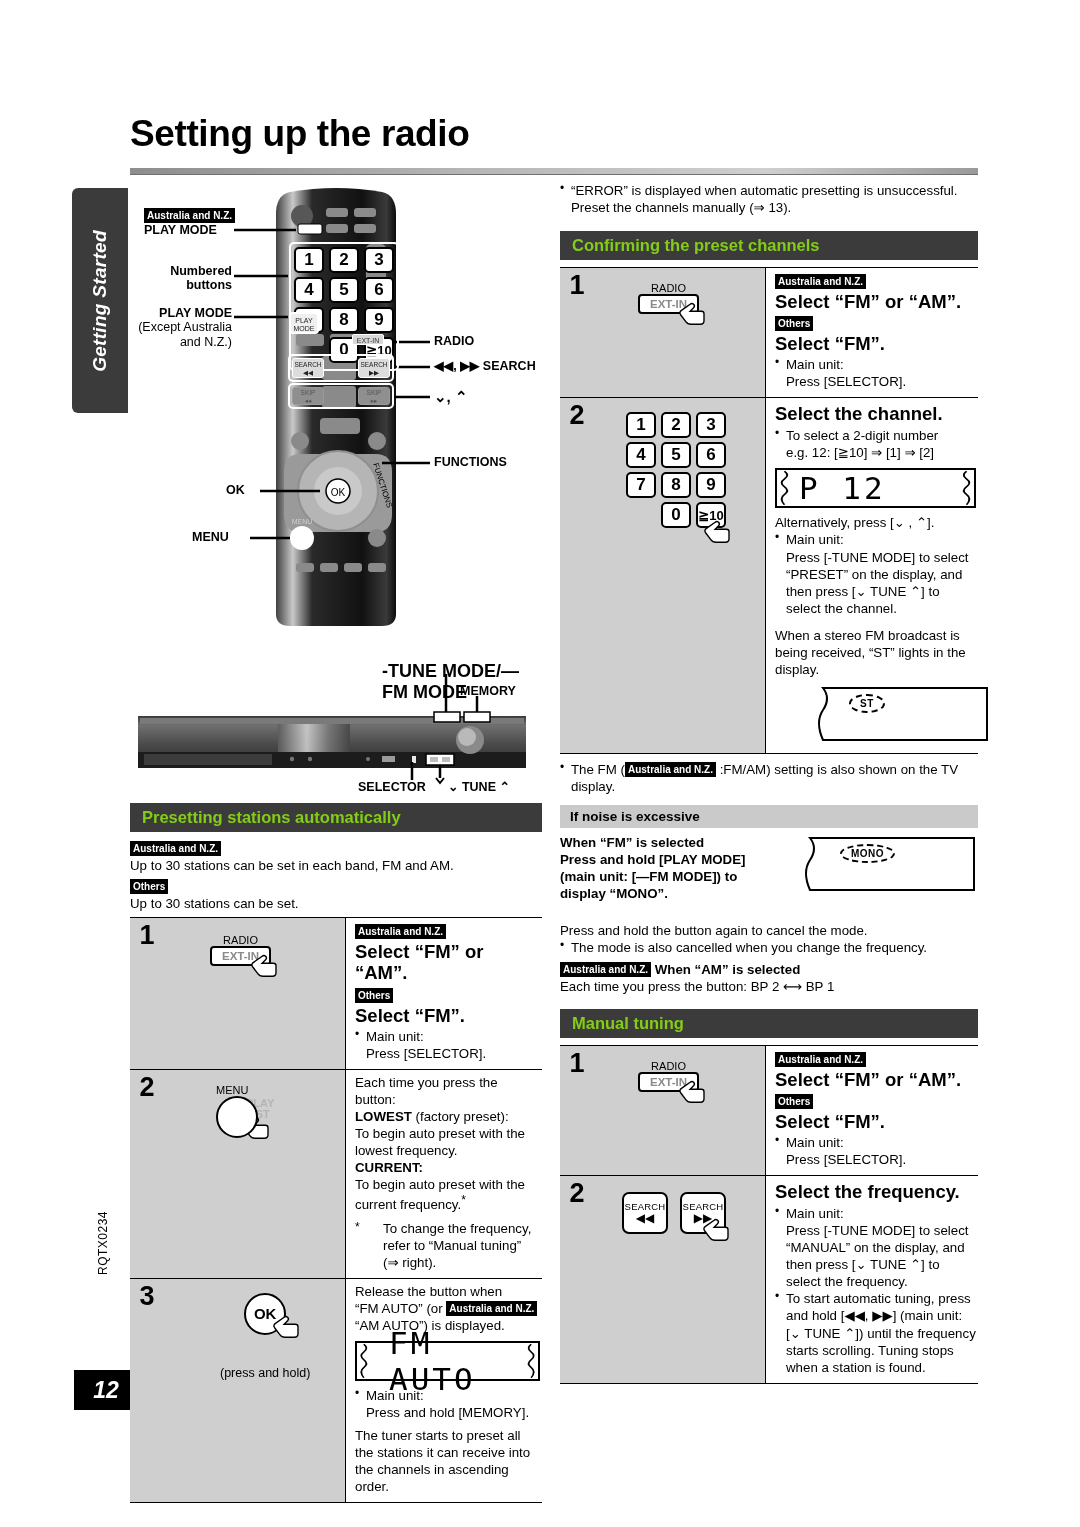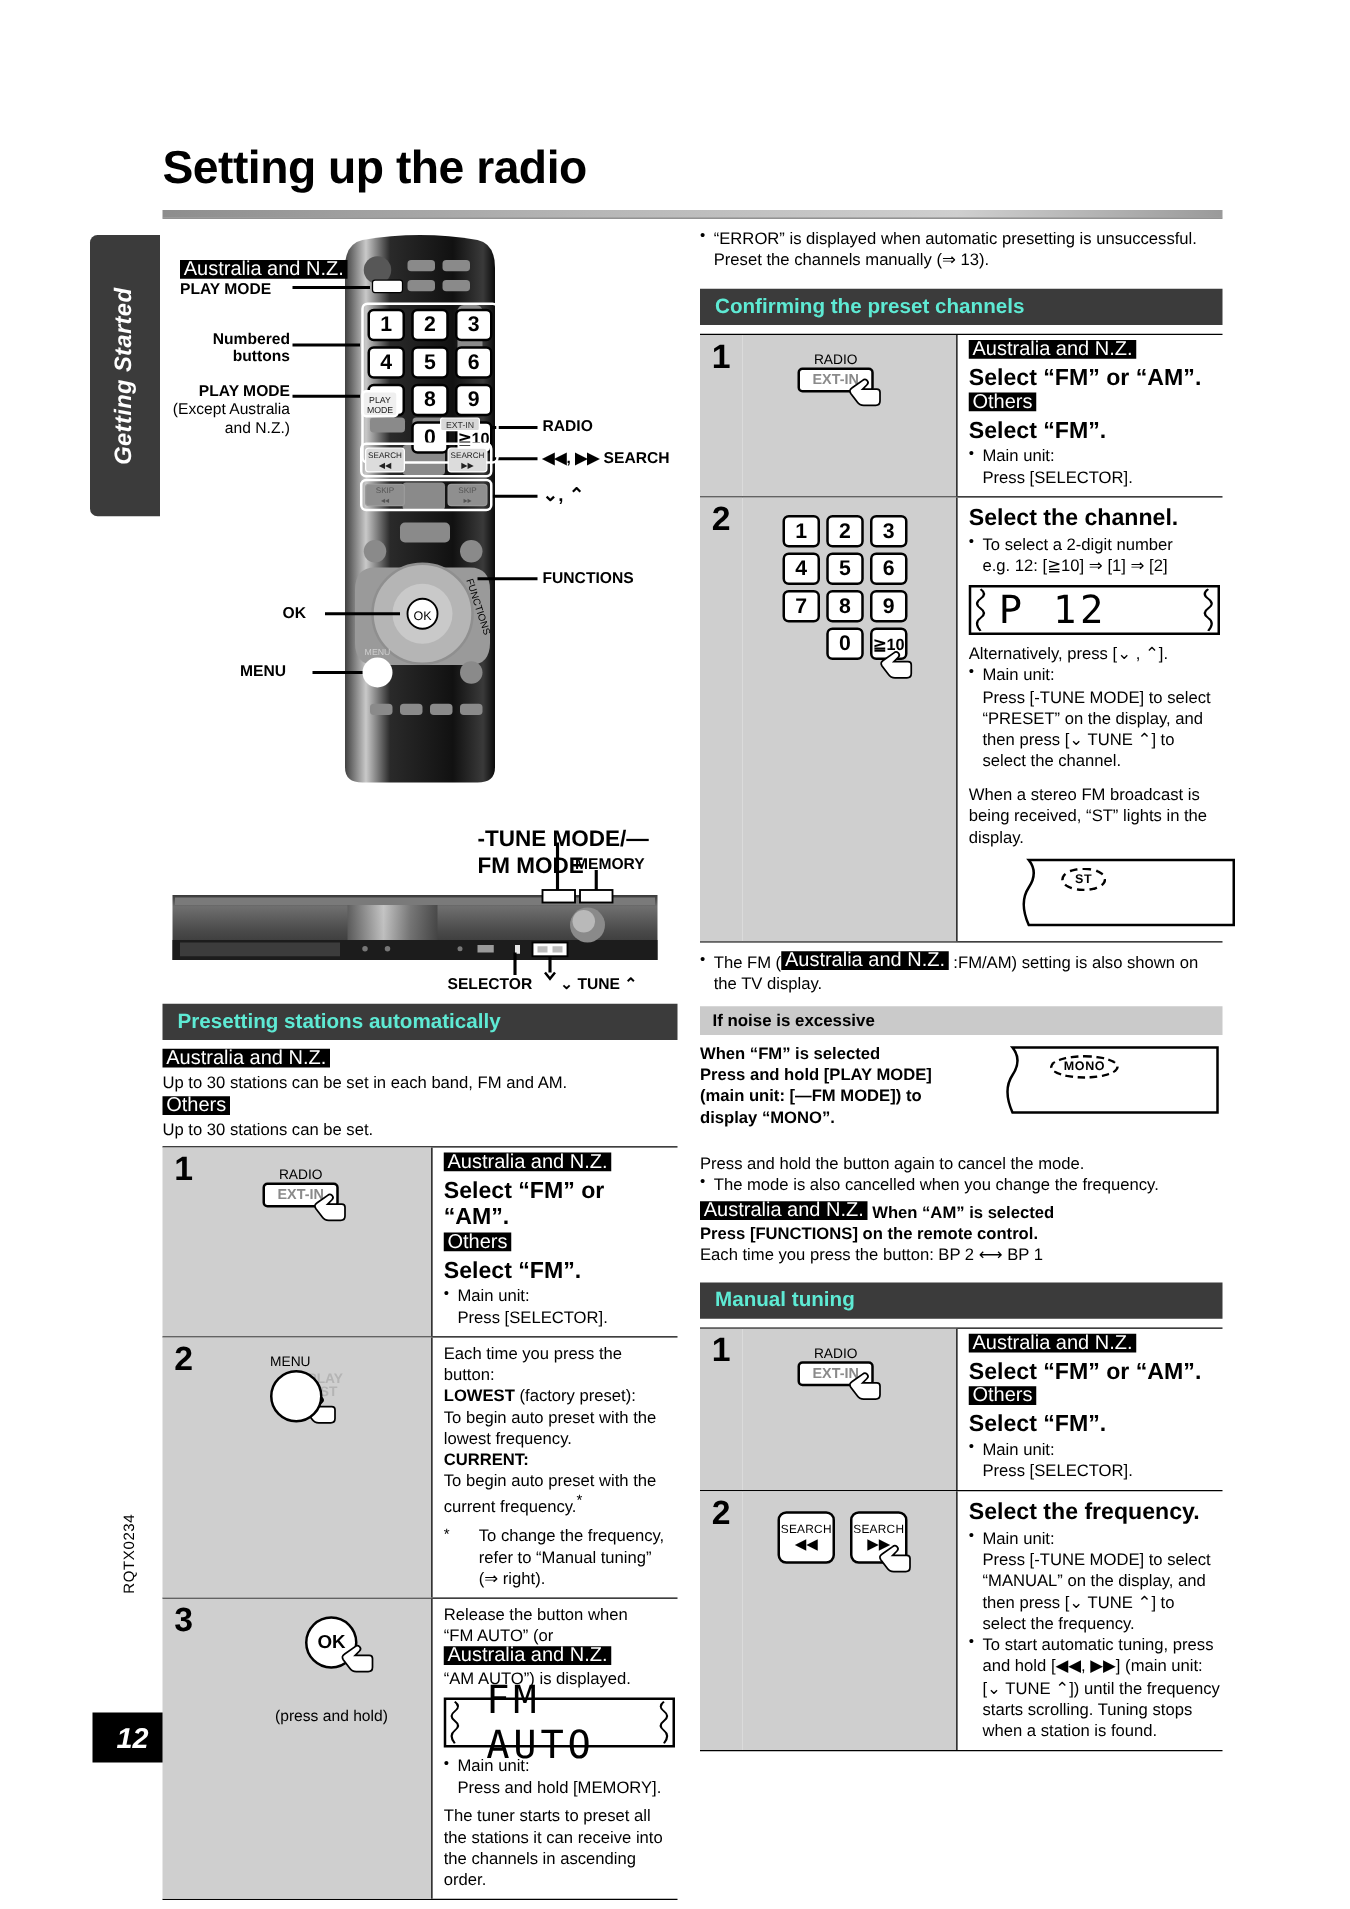--- a/index.html
+++ b/index.html
@@ -62,27 +62,27 @@
 
   
   .t   { font-size:13.3px; line-height:1.28; }
   .b   { font-weight:bold; }
   .bullet{ position:relative; padding-left:11px; font-size:13.3px; line-height:1.3; }
   .bullet:before{ content:"\2022"; position:absolute; left:0; top:-1px; font-size:12px; }
 
   
   .tag{
     display:inline-block; background:#000; color:#fff;
-    font-size:16px; font-weight:normal; line-height:13px;
+    font-size:10px; font-weight:bold; line-height:13px;
     padding:1px 3px; vertical-align:1px; white-space:nowrap;
   }
 
   
   .sec-head{
-    background:#3b3b3b; color:#5eead4; font-weight:bold;
+    background:#3b3b3b; color:#84cc16; font-weight:bold;
     font-size:16.5px; padding:5px 12px; margin:0 0 7px 0;
   }
   
   .sub-head{
     background:#cacaca; color:#000; font-weight:bold;
     font-size:13.5px; padding:4px 10px; margin:0 0 6px 0;
   }
 
   
   .steps{ border-top:1px solid #000; }
@@ -589,21 +589,20 @@
         <span class="ind-oval" style="position:absolute;left:42px;top:10px;">MONO</span>
       </div>
     </div>
 
     <div class="t" style="margin-top:20px;">Press and hold the button again to cancel the mode.</div>
     <div class="bullet">The mode is also cancelled when you change the frequency.</div>
     <div class="t b" style="margin-top:4px;">
       <span class="tag">Australia and N.Z.</span>
       <span>When “AM” is selected</span>
     </div>
-    <div class="t b">Press [FUNCTIONS] on the remote control.</div>
     <div class="t">Each time you press the button: BP 2 ⟷ BP 1</div>
 
     <div class="gap14"></div>
 
     <div class="sec-head">Manual tuning</div>
 
     <div class="steps">
 
       <div class="step">
         <div class="step-no">1</div>

